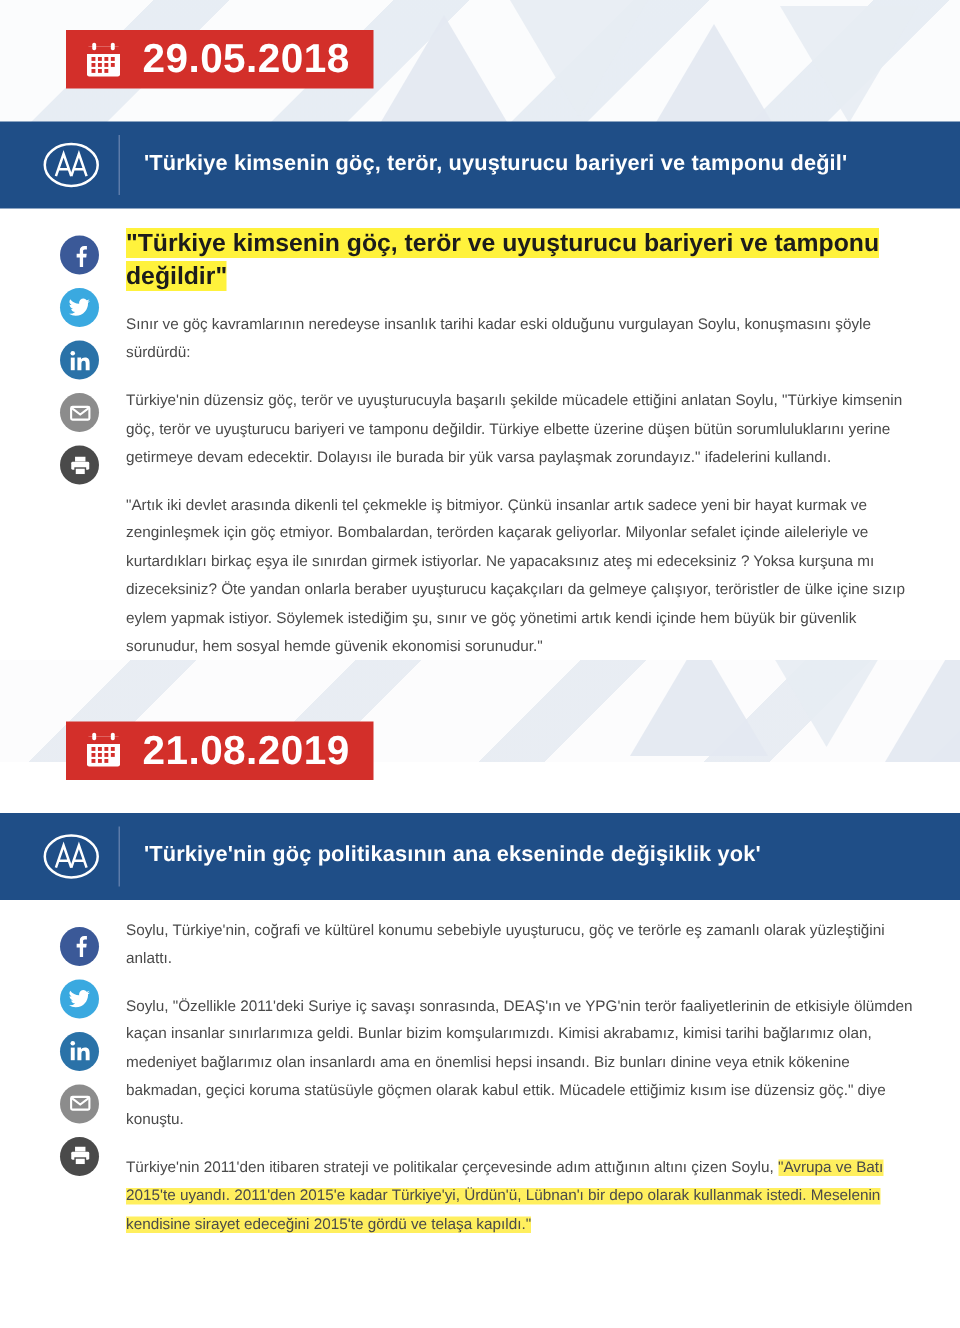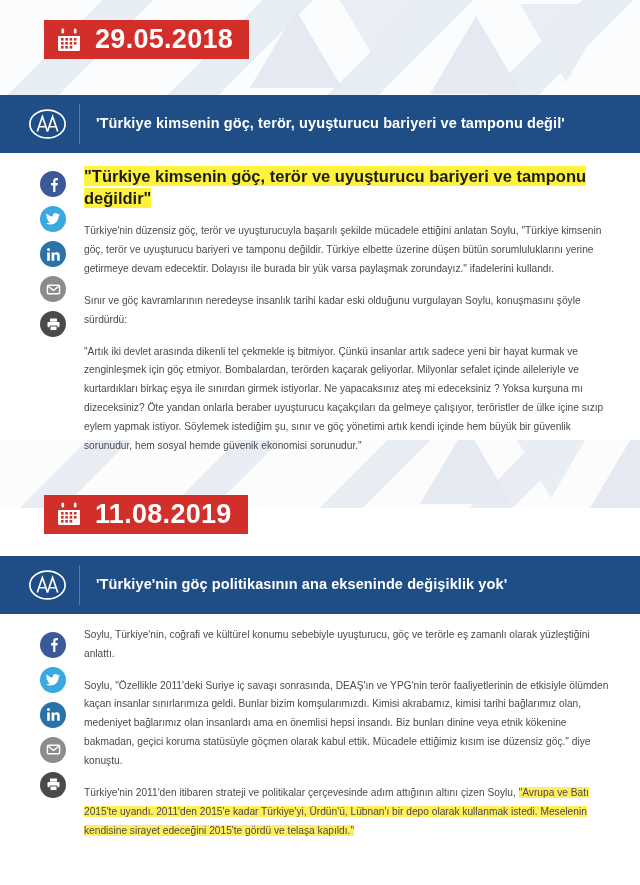--- a/index.html
+++ b/index.html
@@ -181,21 +181,21 @@
             <rect x="17.9" y="15" width="2.6" height="2.6"></rect>
           <rect x="5" y="19" width="2.6" height="2.6"></rect>
             <rect x="9.3" y="19" width="2.6" height="2.6"></rect>
           <rect x="13.6" y="19" width="2.6" height="2.6"></rect>
         </g>
       </svg>
     </span>
     <span class="date-text">29.05.2018</span>
   </div>
 
-  <div class="headline-bar" style="margin-top:36px;">
+  <div class="headline-bar" style="margin-top:22px;">
     <span class="aa-logo">
       <svg width="42" height="34" viewBox="0 0 42 34">
         <ellipse cx="21" cy="17" rx="19" ry="15" fill="none" stroke="#ffffff" stroke-width="1.8"></ellipse>
         <path d="M10 25 L15.5 9 L21 25 M12.3 20 L18.7 20" fill="none" stroke="#ffffff" stroke-width="1.8"></path>
         <path d="M21 25 L26.5 9 L32 25 M23.3 20 L29.7 20" fill="none" stroke="#ffffff" stroke-width="1.8"></path>
       </svg>
     </span>
     <span class="headline-text">'Türkiye kimsenin göç, terör, uyuşturucu bariyeri ve tamponu değil'</span>
   </div>
 
@@ -228,22 +228,22 @@
         <svg width="15" height="15" viewBox="0 0 16 16">
             <rect x="4.3" y="1.6" width="7.4" height="3.4" fill="#fff"></rect>
             <rect x="1.6" y="5.2" width="12.8" height="5.6" rx="1" fill="#fff"></rect>
             <rect x="4.3" y="9.6" width="7.4" height="4.8" fill="#fff" stroke="#4a4a4a" stroke-width="1"></rect>
           </svg>
       </span>
     </div>
 
     <div class="body-col">
       <div class="lede"><span class="hl">"Türkiye kimsenin göç, terör ve uyuşturucu bariyeri ve tamponu değildir"</span></div>
+      <p class="para">Sınır ve göç kavramlarının neredeyse insanlık tarihi kadar eski olduğunu vurgulayan Soylu, konuşmasını şöyle sürdürdü:</p>
       <p class="para">Türkiye'nin düzensiz göç, terör ve uyuşturucuyla başarılı şekilde mücadele ettiğini anlatan Soylu, "Türkiye kimsenin göç, terör ve uyuşturucu bariyeri ve tamponu değildir. Türkiye elbette üzerine düşen bütün sorumluluklarını yerine getirmeye devam edecektir. Dolayısı ile burada bir yük varsa paylaşmak zorundayız." ifadelerini kullandı.</p>
-      <p class="para">Sınır ve göç kavramlarının neredeyse insanlık tarihi kadar eski olduğunu vurgulayan Soylu, konuşmasını şöyle sürdürdü:</p>
       <p class="para">"Artık iki devlet arasında dikenli tel çekmekle iş bitmiyor. Çünkü insanlar artık sadece yeni bir hayat kurmak ve zenginleşmek için göç etmiyor. Bombalardan, terörden kaçarak geliyorlar. Milyonlar sefalet içinde aileleriyle ve kurtardıkları birkaç eşya ile sınırdan girmek istiyorlar. Ne yapacaksınız ateş mi edeceksiniz ? Yoksa kurşuna mı dizeceksiniz? Öte yandan onlarla beraber uyuşturucu kaçakçıları da gelmeye çalışıyor, teröristler de ülke içine sızıp eylem yapmak istiyor. Söylemek istediğim şu, sınır ve göç yönetimi artık kendi içinde hem büyük bir güvenlik sorunudur, hem sosyal hemde güvenik ekonomisi sorunudur."</p>
     </div>
   </div>
 
   
   <div class="spacer-mid"></div>
 
   <div class="date-badge">
     <span class="cal-icon">
       <svg width="26" height="26" viewBox="0 0 26 26">
@@ -259,21 +259,21 @@
           <rect x="5" y="15" width="2.6" height="2.6"></rect>
             <rect x="9.3" y="15" width="2.6" height="2.6"></rect>
           <rect x="13.6" y="15" width="2.6" height="2.6"></rect>
             <rect x="17.9" y="15" width="2.6" height="2.6"></rect>
           <rect x="5" y="19" width="2.6" height="2.6"></rect>
             <rect x="9.3" y="19" width="2.6" height="2.6"></rect>
           <rect x="13.6" y="19" width="2.6" height="2.6"></rect>
         </g>
       </svg>
     </span>
-    <span class="date-text">11.08.2019</span>
+    <span class="date-text">21.08.2019</span>
   </div>
 
   <div class="headline-bar" style="margin-top:22px;">
     <span class="aa-logo">
       <svg width="42" height="34" viewBox="0 0 42 34">
         <ellipse cx="21" cy="17" rx="19" ry="15" fill="none" stroke="#ffffff" stroke-width="1.8"></ellipse>
         <path d="M10 25 L15.5 9 L21 25 M12.3 20 L18.7 20" fill="none" stroke="#ffffff" stroke-width="1.8"></path>
         <path d="M21 25 L26.5 9 L32 25 M23.3 20 L29.7 20" fill="none" stroke="#ffffff" stroke-width="1.8"></path>
       </svg>
     </span>

